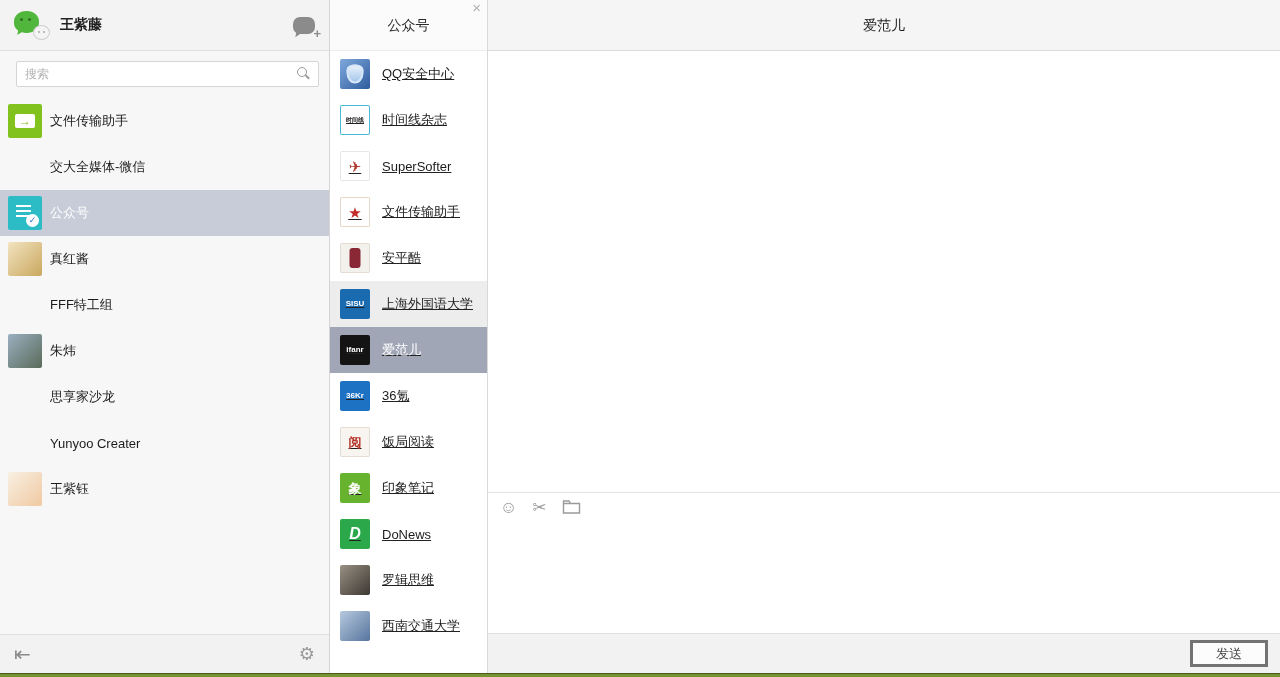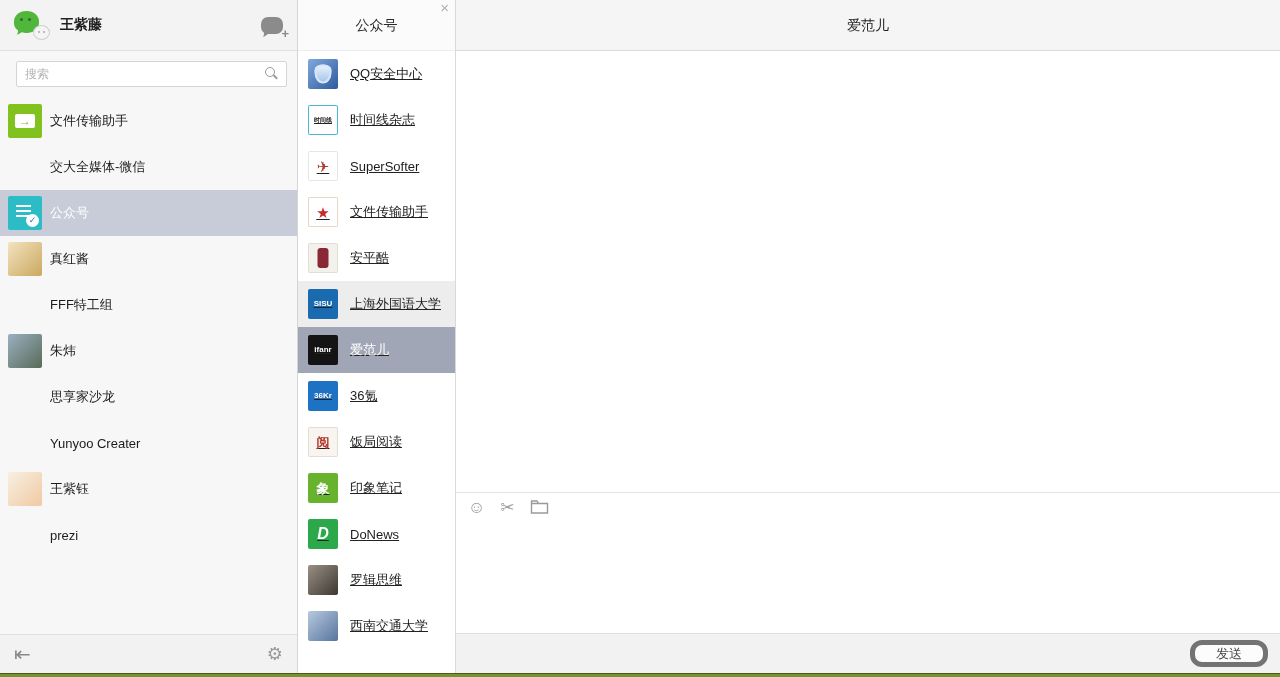--- a/index.html
+++ b/index.html
@@ -2,21 +2,21 @@
 <html><head>
 <meta charset="utf-8">
 <style>
   * { margin:0; padding:0; box-sizing:border-box; }
   html,body { width:1280px; height:677px; overflow:hidden; }
   body { font-family:"Liberation Sans","DejaVu Sans",sans-serif; font-size:13px; color:#222; background:#fff; }
   .app { display:flex; width:1280px; height:673px; }
   .desktop-strip { width:1280px; height:4px; background:#75942f; border-top:1px solid #4a5a1d; }
 
   
-  .sidebar { width:298px; background:#f7f7f7; border-right:1px solid #d4d4d4; display:flex; flex-direction:column; }
+  .sidebar { width:330px; background:#f7f7f7; border-right:1px solid #d4d4d4; display:flex; flex-direction:column; }
   .sb-header { height:51px; background:#f3f3f3; border-bottom:1px solid #e0e0e0; display:flex; align-items:center; padding:0 14px; flex-shrink:0; }
   .wx-logo { position:relative; width:36px; height:30px; flex-shrink:0; }
   .wx-big { position:absolute; left:0; top:1px; width:25px; height:22px; background:#51b63c; border-radius:48% 48% 46% 46%; }
   .wx-big::before { content:""; position:absolute; left:6px; top:7px; width:3px; height:3px; border-radius:50%; background:#2e7020; box-shadow:8px 0 0 #2e7020; }
   .wx-big::after { content:""; position:absolute; left:4px; bottom:-3px; border:4px solid transparent; border-top-color:#51b63c; border-left-color:#51b63c; transform:rotate(12deg); }
   .wx-small { position:absolute; right:0; bottom:0; width:17px; height:15px; background:#f4f4f4; border:1px solid #cfcfcf; border-radius:50%; }
   .wx-small::before { content:""; position:absolute; left:4px; top:5px; width:2px; height:2px; border-radius:50%; background:#aaa; box-shadow:5px 0 0 #aaa; }
   .sb-username { margin-left:10px; font-size:14px; font-weight:bold; color:#1f1f1f; flex:1; }
   .chat-add { position:relative; width:22px; height:17px; background:#8b8b8b; border-radius:7px; cursor:pointer; }
   .chat-add::before { content:""; position:absolute; left:3px; bottom:-4px; border:4px solid transparent; border-top-color:#8b8b8b; border-left-color:#8b8b8b; transform:rotate(10deg); }
@@ -62,21 +62,21 @@
   
   .chatpane { flex:1; display:flex; flex-direction:column; background:#fff; }
   .cp-header { height:51px; background:#f5f5f5; border-bottom:1px solid #dcdcdc; flex-shrink:0; }
   .cp-title { display:block; text-align:center; line-height:51px; font-size:14px; color:#1f1f1f; }
   .cp-messages { flex:1; background:#fff; }
   .cp-toolbar { height:29px; border-top:1px solid #e3e3e3; display:flex; align-items:center; padding-left:12px; gap:15px; flex-shrink:0; }
   .tb-ic { color:#9a9a9a; font-size:17px; line-height:1; cursor:pointer; }
   .tb-folder { display:inline-flex; cursor:pointer; }
   .cp-input { height:112px; background:#fff; flex-shrink:0; }
   .cp-sendbar { height:40px; background:#f2f2f2; border-top:1px solid #e0e0e0; display:flex; align-items:center; justify-content:flex-end; padding-right:12px; flex-shrink:0; }
-  .send-btn { width:78px; height:27px; background:#fcfcfc; border:5px solid #737373; border-radius:12px; font-size:13px; color:#4a4a4a; cursor:pointer; font-family:inherit; }
+  .send-btn { width:78px; height:27px; background:#fcfcfc; border:3px solid #737373; border-radius:0; font-size:13px; color:#4a4a4a; cursor:pointer; font-family:inherit; }
 </style>
 </head>
 <body>
 
 <div class="app">
 
   <div class="sidebar">
     <div class="sb-header">
       <div class="wx-logo">
         <div class="wx-big"></div>
@@ -153,34 +153,20 @@
             <div style="background: rgb(26, 26, 26);"></div>
             <div style="background: rgb(232, 200, 64);"></div>
             <div style="background: rgb(176, 90, 74);"></div>
           </div>
           <span class="label">Yunyoo Creater</span>
         </div>
         <div class="row">
           <div class="avatar" style="width: 34px; height: 34px; background: linear-gradient(135deg, rgb(248, 240, 226), rgb(240, 201, 162));"></div>
           <span class="label">王紫钰</span>
         </div>
-        <div class="row">
-          <div class="avatar grid" style="width: 34px; height: 34px; grid-template-columns: repeat(3, 1fr);">
-            <div style="background: rgb(200, 160, 48);"></div>
-            <div style="background: rgb(216, 216, 216);"></div>
-            <div style="background: rgb(58, 58, 58);"></div>
-            <div style="background: rgb(232, 224, 208);"></div>
-            <div style="background: rgb(138, 74, 90);"></div>
-            <div style="background: rgb(192, 200, 208);"></div>
-            <div style="background: rgb(74, 74, 74);"></div>
-            <div style="background: rgb(184, 154, 106);"></div>
-            <div style="background: rgb(232, 232, 232);"></div>
-          </div>
-          <span class="label">prezi</span>
-        </div>
       </div>
     <div class="sb-footer">
       <span class="collapse-ic">⇤</span>
       <span class="gear-ic">⚙</span>
     </div>
   </div>
 
   <div class="accounts">
     <div class="ac-header">
       <span class="ac-title">公众号</span>

